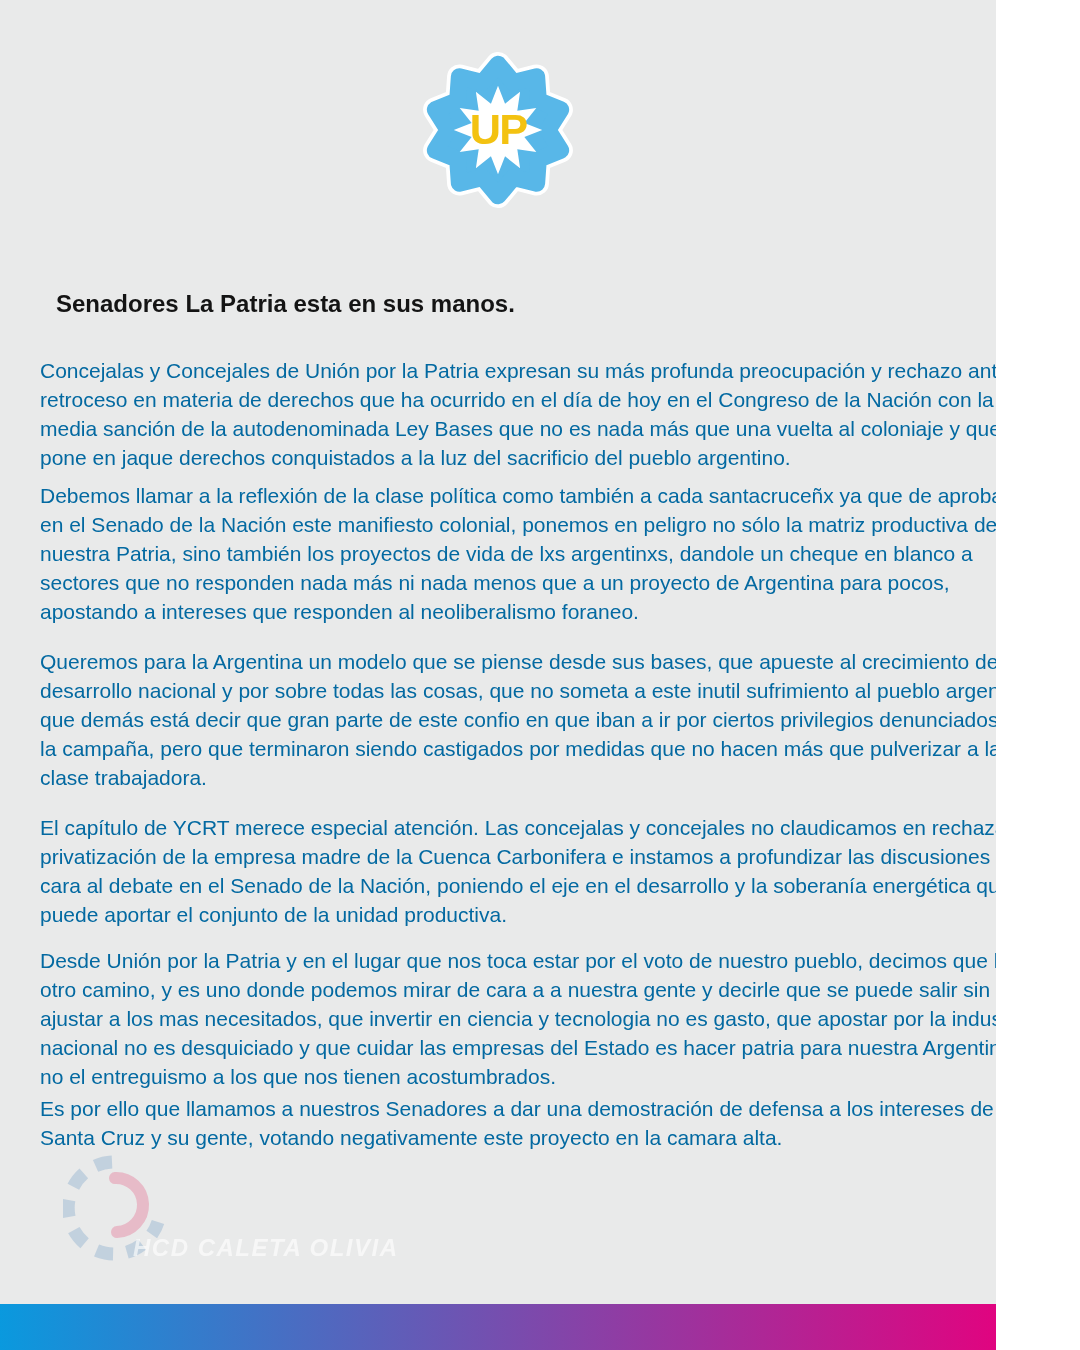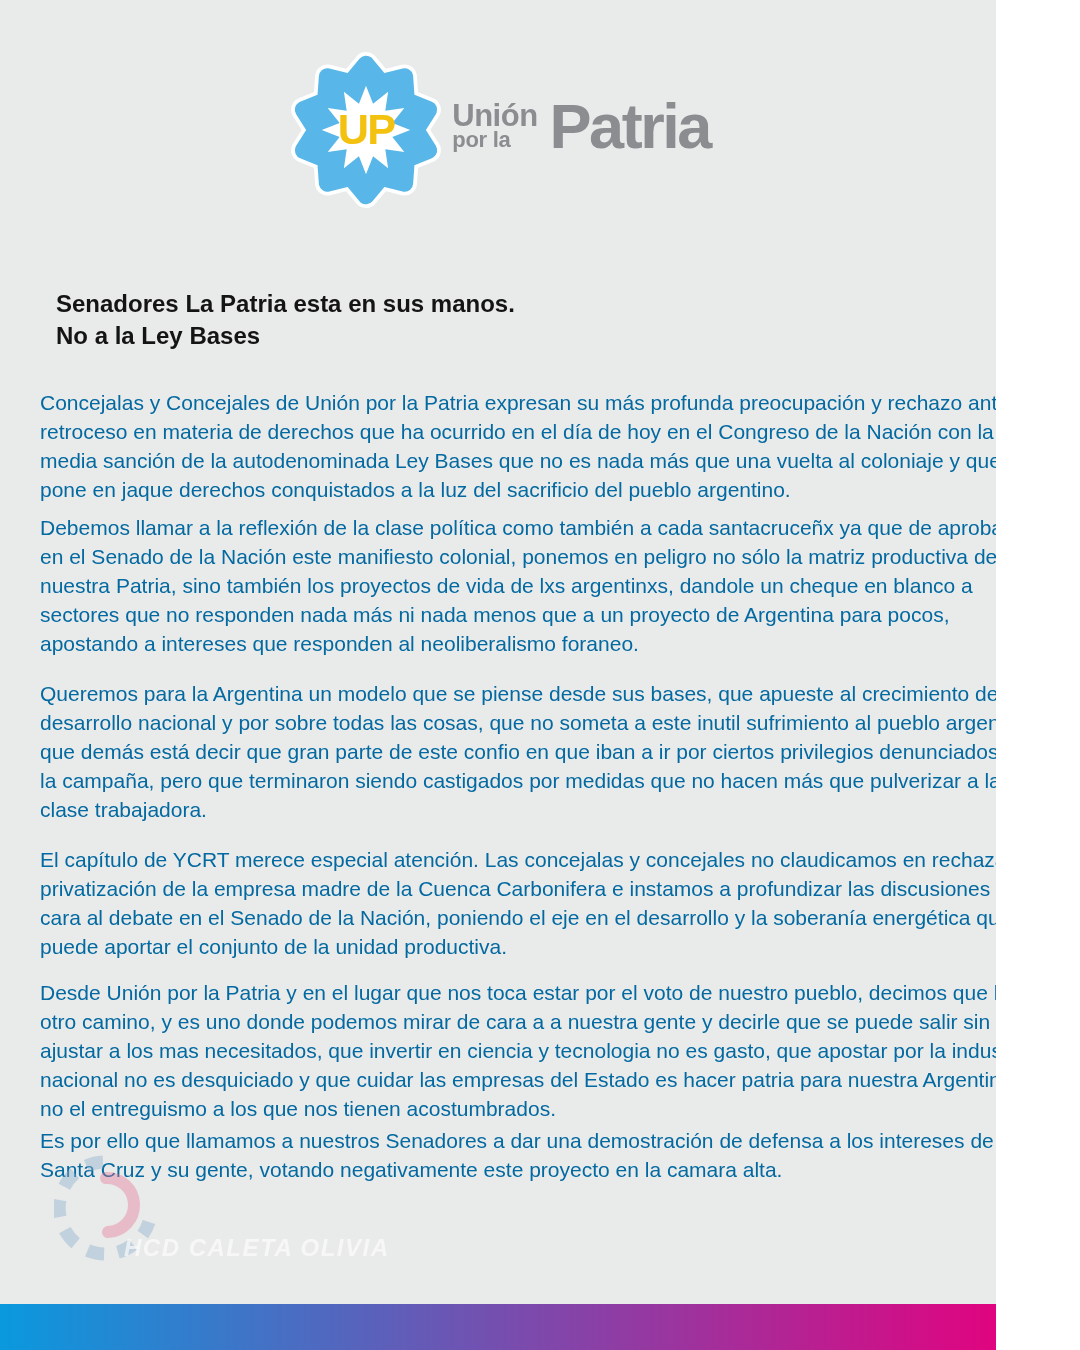--- a/index.html
+++ b/index.html
@@ -59,21 +59,21 @@
   .statement p:nth-of-type(1){ margin-bottom:9px; }
   .statement p:nth-of-type(2){ margin-bottom:21px; }
   .statement p:nth-of-type(3){ margin-bottom:21px; }
   .statement p:nth-of-type(4){ margin-bottom:17px; }
   .statement p:nth-of-type(5){ margin-bottom:3px;margin-top:9px; }
   .statement p:nth-of-type(6){ margin-bottom:15px; }
 
   
   .watermark {
     position:absolute;
-    left:54px; top:1148px;
+    left:63px; top:1148px;
     width:320px; height:140px;
     pointer-events:none;
     font-style:italic;
   }
   .wm-svg { position:absolute; left:0; top:0; }
   .wm-text {
     position:absolute;
     left:70px; top:86px;
     font-size:24px;
     font-weight:700;
@@ -94,32 +94,24 @@
 
 <div class="page" style="background: rgb(233, 234, 234);">
 
   <header class="logo-row">
     <svg class="logo-icon" viewBox="0 0 170 170">
       <polygon id="lp-back" fill="#ffffff" stroke="#ffffff" stroke-width="26" stroke-linejoin="round" points="85.0,15.0 101.4,34.6 126.1,28.4 127.9,53.8 151.6,63.4 138.0,85.0 151.6,106.6 127.9,116.2 126.1,141.6 101.4,135.4 85.0,155.0 68.6,135.4 43.9,141.6 42.1,116.2 18.4,106.6 32.0,85.0 18.4,63.4 42.1,53.8 43.9,28.4 68.6,34.6"></polygon>
       <polygon id="lp-blue" stroke-width="18" stroke-linejoin="round" points="85.0,15.0 101.4,34.6 126.1,28.4 127.9,53.8 151.6,63.4 138.0,85.0 151.6,106.6 127.9,116.2 126.1,141.6 101.4,135.4 85.0,155.0 68.6,135.4 43.9,141.6 42.1,116.2 18.4,106.6 32.0,85.0 18.4,63.4 42.1,53.8 43.9,28.4 68.6,34.6" style="fill: rgb(88, 183, 232); stroke: rgb(88, 183, 232);"></polygon>
       <polygon id="lp-star" fill="#ffffff" points="85.0,38.0 92.5,57.0 108.5,44.3 105.5,64.5 125.7,61.5 113.0,77.5 132.0,85.0 113.0,92.5 125.7,108.5 105.5,105.5 108.5,125.7 92.5,113.0 85.0,132.0 77.5,113.0 61.5,125.7 64.5,105.5 44.3,108.5 57.0,92.5 38.0,85.0 57.0,77.5 44.3,61.5 64.5,64.5 61.5,44.3 77.5,57.0" style="fill: rgb(255, 255, 255);"></polygon>
       <text id="lp-up" x="85" y="100" text-anchor="middle" class="logo-up-text" style="fill: rgb(243, 194, 17);">UP</text>
     </svg>
-    <div class="wordmark" style="color: rgb(139, 141, 144);">
-      <div class="wm-small">
-        <div class="wm-l1">Unión</div>
-        <div class="wm-l2">por la</div>
-      </div>
-      <div class="wm-big">Patria</div>
-    </div>
   </header>
 
   <h1 class="heading" style="color: rgb(20, 20, 20);">
     <div>Senadores La Patria esta en sus manos.</div>
-    <div>No a la Ley Bases</div>
   </h1>
 
   <main class="statement" style="color: #0369a1;">
     <p>Concejalas y Concejales de Unión por la Patria expresan su más profunda preocupación y rechazo ante el retroceso en materia de derechos que ha ocurrido en el día de hoy en el Congreso de la Nación con la media sanción de la autodenominada Ley Bases que no es nada más que una vuelta al coloniaje y que pone en jaque derechos conquistados a la luz del sacrificio del pueblo argentino.</p>
     <p>Debemos llamar a la reflexión de la clase política como también a cada santacruceñx ya que de aprobarse en el Senado de la Nación este manifiesto colonial, ponemos en peligro no sólo la matriz productiva de nuestra Patria, sino también los proyectos de vida de lxs argentinxs, dandole un cheque en blanco a sectores que no responden nada más ni nada menos que a un proyecto de Argentina para pocos, apostando a intereses que responden al neoliberalismo foraneo.</p>
     <p>Queremos para la Argentina un modelo que se piense desde sus bases, que apueste al crecimiento del desarrollo nacional y por sobre todas las cosas, que no someta a este inutil sufrimiento al pueblo argentino, que demás está decir que gran parte de este confio en que iban a ir por ciertos privilegios denunciados en la campaña, pero que terminaron siendo castigados por medidas que no hacen más que pulverizar a la clase trabajadora.</p>
     <p>El capítulo de YCRT merece especial atención. Las concejalas y concejales no claudicamos en rechazar la privatización de la empresa madre de la Cuenca Carbonifera e instamos a profundizar las discusiones de cara al debate en el Senado de la Nación, poniendo el eje en el desarrollo y la soberanía energética que puede aportar el conjunto de la unidad productiva.</p>
     <p>Desde Unión por la Patria y en el lugar que nos toca estar por el voto de nuestro pueblo, decimos que hay otro camino, y es uno donde podemos mirar de cara a a nuestra gente y decirle que se puede salir sin ajustar a los mas necesitados, que invertir en ciencia y tecnologia no es gasto, que apostar por la industria nacional no es desquiciado y que cuidar las empresas del Estado es hacer patria para nuestra Argentina y no el entreguismo a los que nos tienen acostumbrados.</p>
     <p>Es por ello que llamamos a nuestros Senadores a dar una demostración de defensa a los intereses de Santa Cruz y su gente, votando negativamente este proyecto en la camara alta.</p>
   </main>

